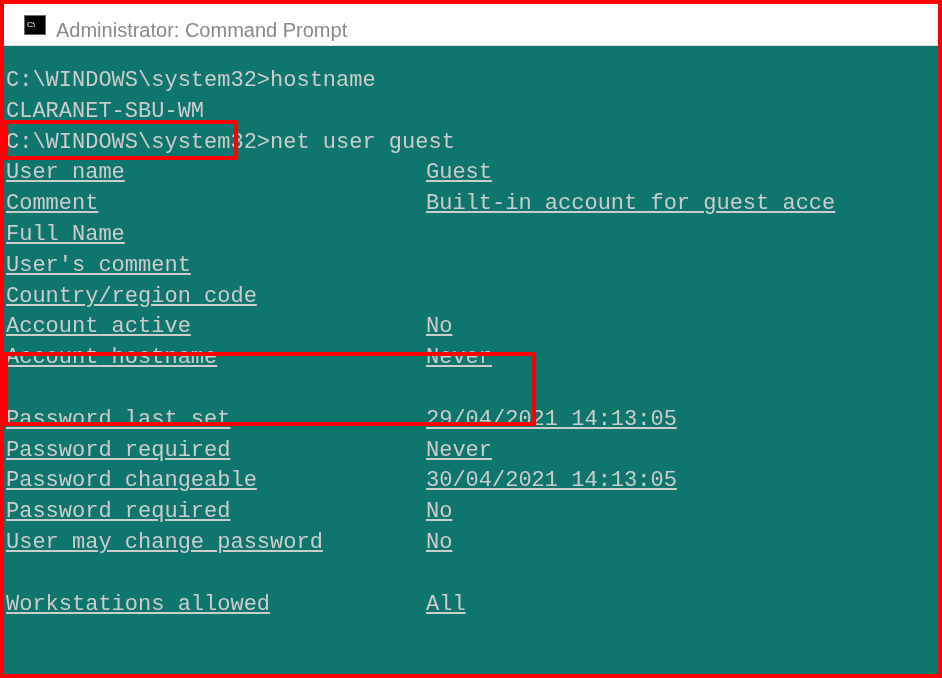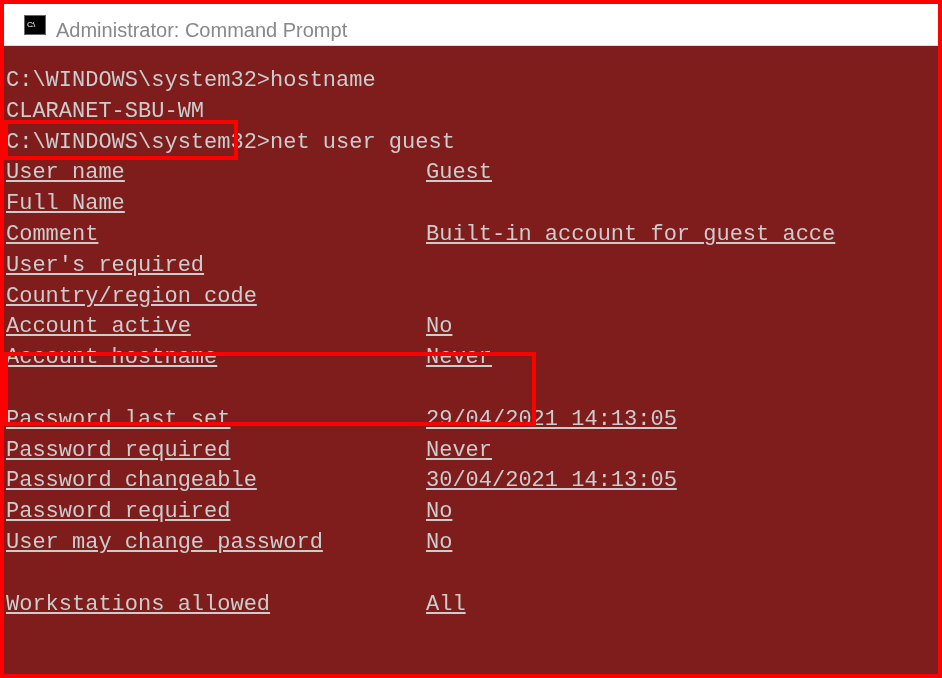--- a/index.html
+++ b/index.html
@@ -47,21 +47,21 @@
       letter-spacing: -1px;
     }
     .title-text {
       color: #888;
       font-size: 20px;
       font-family: 'Segoe UI', Arial, sans-serif;
       font-weight: 400;
       margin-top: 11px;
     }
     .terminal {
-      background: #7f1d1d;
+      background: #0f766e;
       width: 100%;
       height: calc(100% - 42px);
       padding: 20px 4px 0 0;
       color: #ccc;
       font-size: 22px;
       line-height: 1.4;
       position: relative;
       overflow: hidden;
     }
     .term-line {
@@ -115,29 +115,29 @@
     <div class="term-line">C:\WINDOWS\system32&gt;hostname</div>
     <div class="term-line">CLARANET-SBU-WM</div>
     <div class="term-line"></div>
     <div class="term-line">C:\WINDOWS\system32&gt;net user guest</div>
 
     <div class="field-row">
       <span class="field-label">User name</span>
       <span class="field-value">Guest</span>
     </div>
     <div class="field-row">
+      <span class="field-label">Comment</span>
+      <span class="field-value">Built-in account for guest acce</span>
+    </div>
+    <div class="field-row">
       <span class="field-label">Full Name</span>
       <span class="field-value"></span>
     </div>
     <div class="field-row">
-      <span class="field-label">Comment</span>
-      <span class="field-value">Built-in account for guest acce</span>
-    </div>
-    <div class="field-row">
-      <span class="field-label">User's required</span>
+      <span class="field-label">User's comment</span>
       <span class="field-value"></span>
     </div>
     <div class="field-row">
       <span class="field-label">Country/region code</span>
     </div>
     <div class="field-row">
       <span class="field-label">Account active</span>
       <span class="field-value">No</span>
     </div>
     <div class="field-row">

